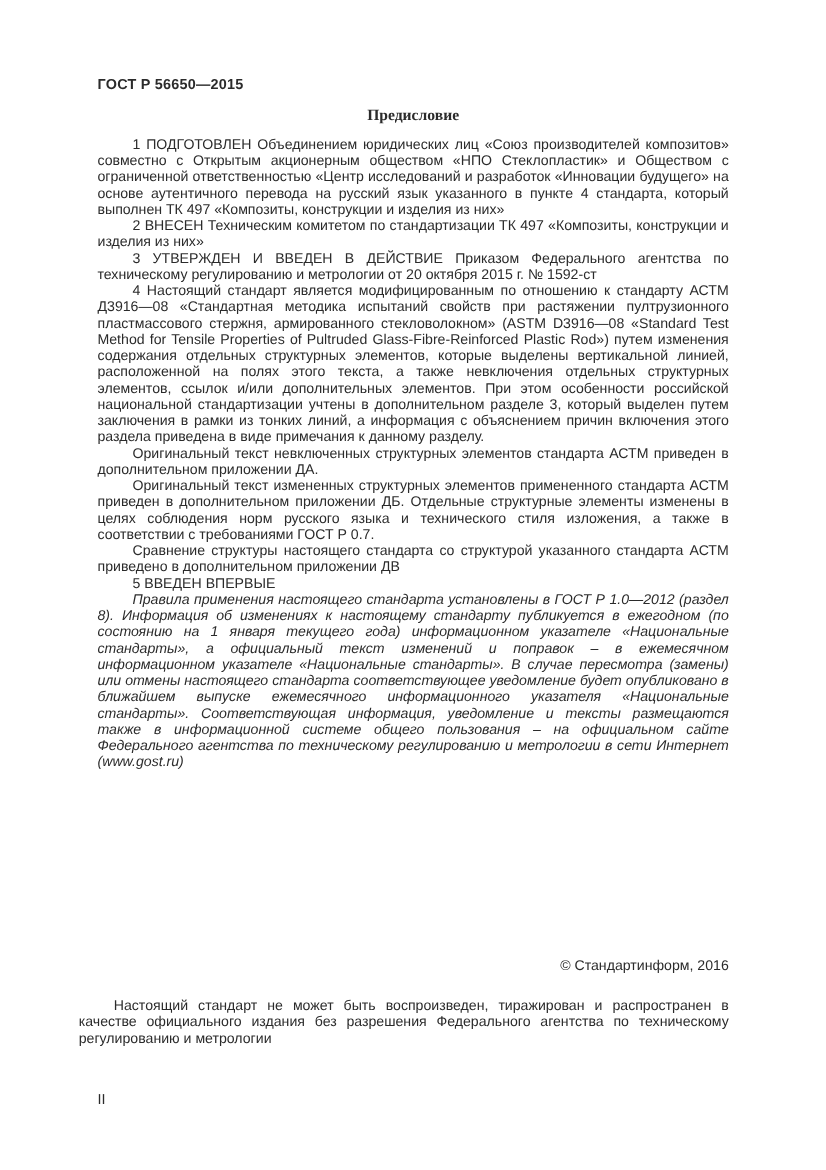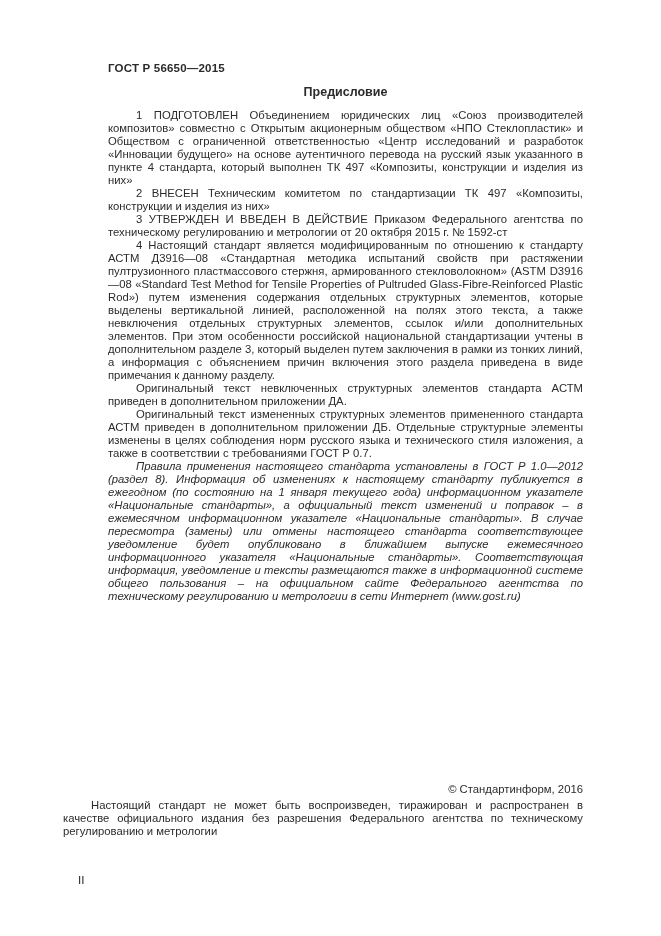--- a/index.html
+++ b/index.html
@@ -6,47 +6,48 @@
   body {
     width: 661px; height: 936px;
     background: #ffffff;
     font-family: "Liberation Sans", sans-serif;
     color: #2b2b2b;
     position: relative;
     overflow: hidden;
   }
   .page {
     position: absolute; inset: 0;
-    padding: 62px 78px 0 108px;
+    padding: 62px 78px 0 78px;
     box-sizing: border-box;
   }
   .doc-header {
     font-size: 11.5px;
     font-weight: bold;
     letter-spacing: 0.2px;
   }
   .doc-title {
     font-size: 12.5px;
     font-weight: bold;
     text-align: center;
     margin: 11px 0 0 0;
+    font-family: Liberation Serif, serif;
   }
   .body-text { margin-top: 10px; }
   .para {
     font-size: 11.3px;
     line-height: 13px;
     text-align: justify;
     text-indent: 28px;
     margin: 0;
   }
   .para.gap { }
   .para.italic { font-style: italic; }
   .copyright {
     position: absolute;
-    top: 783px; right: 78px;
+    top: 767px; right: 78px;
     font-size: 11.3px;
   }
   .disclaimer {
     position: absolute;
     top: 799px; left: 63px; right: 78px;
     font-size: 11.3px;
     line-height: 13px;
     text-align: justify;
     text-indent: 28px;
     margin: 0;
@@ -65,20 +66,22 @@
 
   <h1 class="doc-title">Предисловие</h1>
 
   <div class="body-text">
       <p class="para">1 ПОДГОТОВЛЕН Объединением юридических лиц «Союз производителей композитов» совместно с Открытым акционерным обществом «НПО Стеклопластик» и Обществом с ограниченной ответственностью «Центр исследований и разработок «Инновации будущего» на основе аутентичного перевода на русский язык указанного в пункте 4 стандарта, который выполнен ТК 497 «Композиты, конструкции и изделия из них»</p>
       <p class="para gap">2 ВНЕСЕН Техническим комитетом по стандартизации ТК 497 «Композиты, конструкции и изделия из них»</p>
       <p class="para gap">3 УТВЕРЖДЕН И ВВЕДЕН В ДЕЙСТВИЕ Приказом Федерального агентства по техническому регулированию и метрологии от 20 октября 2015 г. № 1592-ст</p>
       <p class="para gap">4 Настоящий стандарт является модифицированным по отношению к стандарту АСТМ Д3916—08 «Стандартная методика испытаний свойств при растяжении пултрузионного пластмассового стержня, армированного стекловолокном» (ASTM D3916—08 «Standard Test Method for Tensile Properties of Pultruded Glass-Fibre-Reinforced Plastic Rod») путем изменения содержания отдельных структурных элементов, которые выделены вертикальной линией, расположенной на полях этого текста, а также невключения отдельных структурных элементов, ссылок и/или дополнительных элементов. При этом особенности российской национальной стандартизации учтены в дополнительном разделе 3, который выделен путем заключения в рамки из тонких линий, а информация с объяснением причин включения этого раздела приведена в виде примечания к данному разделу.</p>
       <p class="para">Оригинальный текст невключенных структурных элементов стандарта АСТМ приведен в дополнительном приложении ДА.</p>
       <p class="para">Оригинальный текст измененных структурных элементов примененного стандарта АСТМ приведен в дополнительном приложении ДБ. Отдельные структурные элементы изменены в целях соблюдения норм русского языка и технического стиля изложения, а также в соответствии с требованиями ГОСТ Р 0.7.</p>
+      <p class="para">Сравнение структуры настоящего стандарта со структурой указанного стандарта АСТМ приведено в дополнительном приложении ДВ</p>
+      <p class="para gap">5 ВВЕДЕН ВПЕРВЫЕ</p>
       <p class="para italic gap">Правила применения настоящего стандарта установлены в ГОСТ Р 1.0—2012 (раздел 8). Информация об изменениях к настоящему стандарту публикуется в ежегодном (по состоянию на 1 января текущего года)  информационном указателе «Национальные стандарты», а официальный текст изменений и поправок – в ежемесячном  информационном указателе «Национальные стандарты». В случае пересмотра (замены) или отмены настоящего стандарта соответствующее уведомление будет опубликовано в ближайшем выпуске ежемесячного информационного указателя «Национальные стандарты». Соответствующая информация, уведомление и тексты размещаются также в информационной системе общего пользования – на официальном сайте Федерального агентства по техническому регулированию и метрологии в сети Интернет (www.gost.ru)</p>
     </div>
 
   <div class="copyright">© Стандартинформ, 2016</div>
 
   <p class="disclaimer">Настоящий стандарт не может быть воспроизведен, тиражирован и распространен в качестве официального издания без разрешения Федерального агентства по техническому регулированию и метрологии</p>
 
   <div class="page-number">II</div>
 </div>
 

